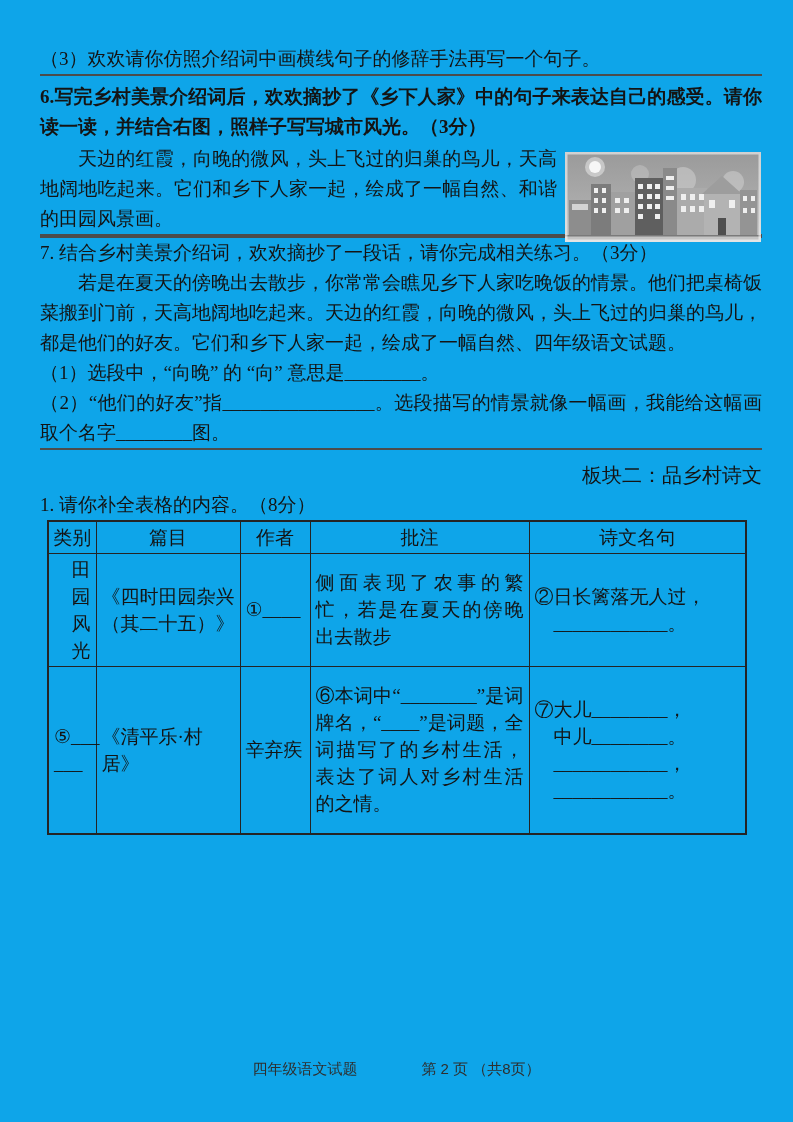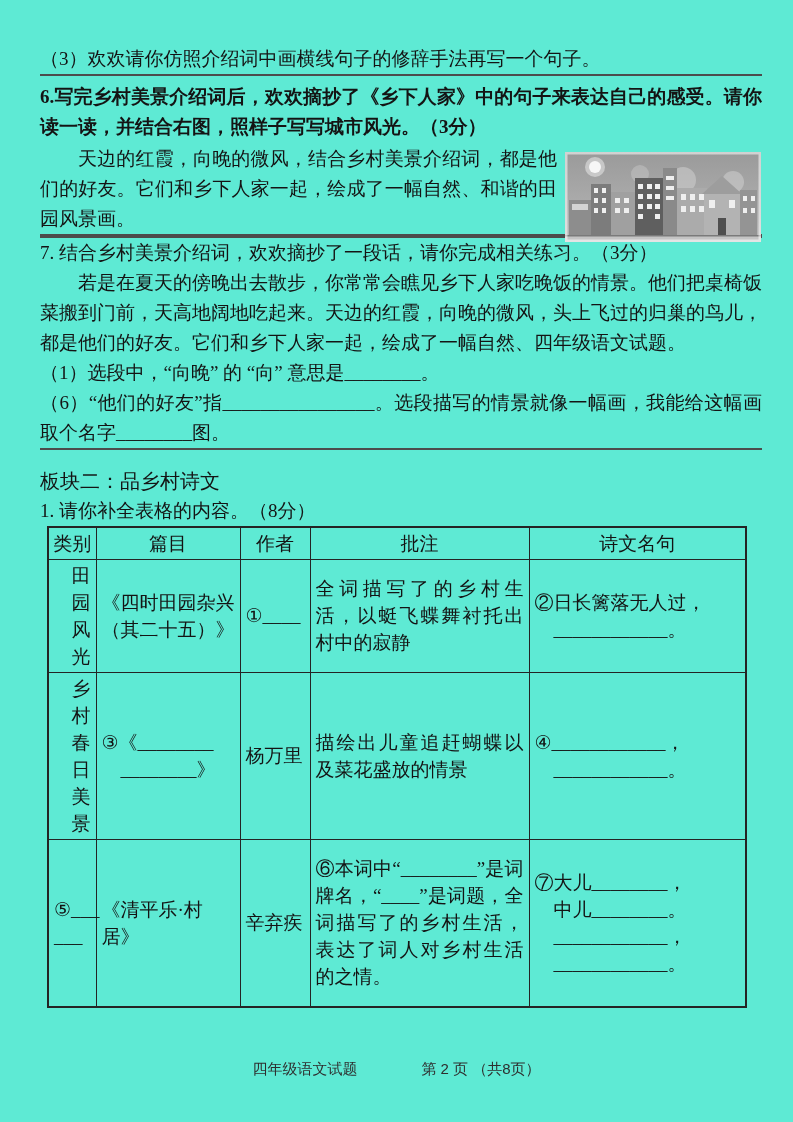--- a/index.html
+++ b/index.html
@@ -2,21 +2,21 @@
 <html><head>
 <meta charset="utf-8">
 <style>
   * { box-sizing: border-box; }
   html, body { margin: 0; padding: 0; background: #e8e8e8; }
   .page {
     position: relative;
     width: 793px;
     height: 1122px;
     margin: 0 auto;
-    background: #5eead4;
+    background: #0ea5e9;
     font-family: "Liberation Serif", "DejaVu Serif", serif;
     font-size: 19px;
     color: #141414;
     overflow: hidden;
   }
   .content {
     position: absolute;
     left: 40px;
     right: 31px;
     top: 0;
@@ -30,24 +30,24 @@
     border-top: 2px solid #4c4c4c;
     margin: 0;
   }
   .hr1 { margin-top: 24px; }
   .hr2 { margin-top: 12px; }
   .hr3 { margin-top: 24px; }
   .hr4 { margin-top: 4px; }
   .q6 { margin-top: 6px; font-weight: bold; }
   .q7 { }
   .section-title {
-    margin: 16px 0 0 0;
+    margin: 10px 0 0 0;
     font-size: 20px;
     font-weight: normal;
-    text-align: left;
+    text-align: right;
     line-height: 30px;
   }
   .illustration {
     position: absolute;
     left: 565px;
     top: 152px;
     width: 196px;
     height: 90px;
   }
   table.poetry {
@@ -91,29 +91,29 @@
 
 <div class="page">
   <div class="content">
 
     <p>（3）欢欢请你仿照介绍词中画横线句子的修辞手法再写一个句子。</p>
 
     <hr class="answer-line hr1">
 
     <p class="q6">6.写完乡村美景介绍词后，欢欢摘抄了《乡下人家》中的句子来表达自己的感受。请你读一读，并结合右图，照样子写写城市风光。（3分）</p>
 
-    <p class="indent passage-q6">天边的红霞，向晚的微风，结合乡村美景介绍词，都是他们的好友。它们和乡下人家一起，绘成了一幅自然、和谐的田园风景画。</p>
+    <p class="indent passage-q6">天边的红霞，向晚的微风，头上飞过的归巢的鸟儿，天高地阔地吃起来。它们和乡下人家一起，绘成了一幅自然、和谐的田园风景画。</p>
 
     <hr class="answer-line hr2">
     <hr class="answer-line hr3">
 
     <p class="q7">7. 结合乡村美景介绍词，欢欢摘抄了一段话，请你完成相关练习。（3分）</p>
     <p class="indent">若是在夏天的傍晚出去散步，你常常会瞧见乡下人家吃晚饭的情景。他们把桌椅饭菜搬到门前，天高地阔地吃起来。天边的红霞，向晚的微风，头上飞过的归巢的鸟儿，都是他们的好友。它们和乡下人家一起，绘成了一幅自然、四年级语文试题。</p>
     <p>（1）选段中，“向晚” 的 “向” 意思是________。</p>
-    <p>（6）“他们的好友”指________________。选段描写的情景就像一幅画，我能给这幅画取个名字________图。</p>
+    <p>（2）“他们的好友”指________________。选段描写的情景就像一幅画，我能给这幅画取个名字________图。</p>
 
     <hr class="answer-line hr4">
 
     <h2 class="section-title">板块二：品乡村诗文</h2>
     <p>1. 请你补全表格的内容。（8分）</p>
 
     <table class="poetry">
       <colgroup>
         <col style="width:48px">
         <col style="width:144px">
@@ -128,31 +128,22 @@
           <th>作者</th>
           <th>批注</th>
           <th>诗文名句</th>
         </tr>
       </thead>
       <tbody>
         <tr class="r1">
           <td class="ctr">田园风光</td>
           <td>《四时田园杂兴（其二十五）》</td>
           <td>①____</td>
-          <td class="just">全词描写了的乡村生活，以蜓飞蝶舞衬托出村中的寂静</td>
+          <td class="just">侧面表现了农事的繁忙，若是在夏天的傍晚出去散步</td>
           <td class="prewrap">②日长篱落无人过，
-　____________。</td>
-        </tr>
-        <tr class="r2">
-          <td class="ctr">乡村春日美景</td>
-          <td class="prewrap">③《________
-　________》</td>
-          <td>杨万里</td>
-          <td class="just">描绘出儿童追赶蝴蝶以及菜花盛放的情景</td>
-          <td class="prewrap">④____________，
 　____________。</td>
         </tr>
         <tr class="r3">
           <td class="prewrap">⑤___
 ___</td>
           <td>《清平乐·村居》</td>
           <td>辛弃疾</td>
           <td class="just">⑥本词中“________”是词牌名，“____”是词题，全词描写了的乡村生活，表达了词人对乡村生活的之情。</td>
           <td class="prewrap">⑦大儿________，
 　中儿________。

